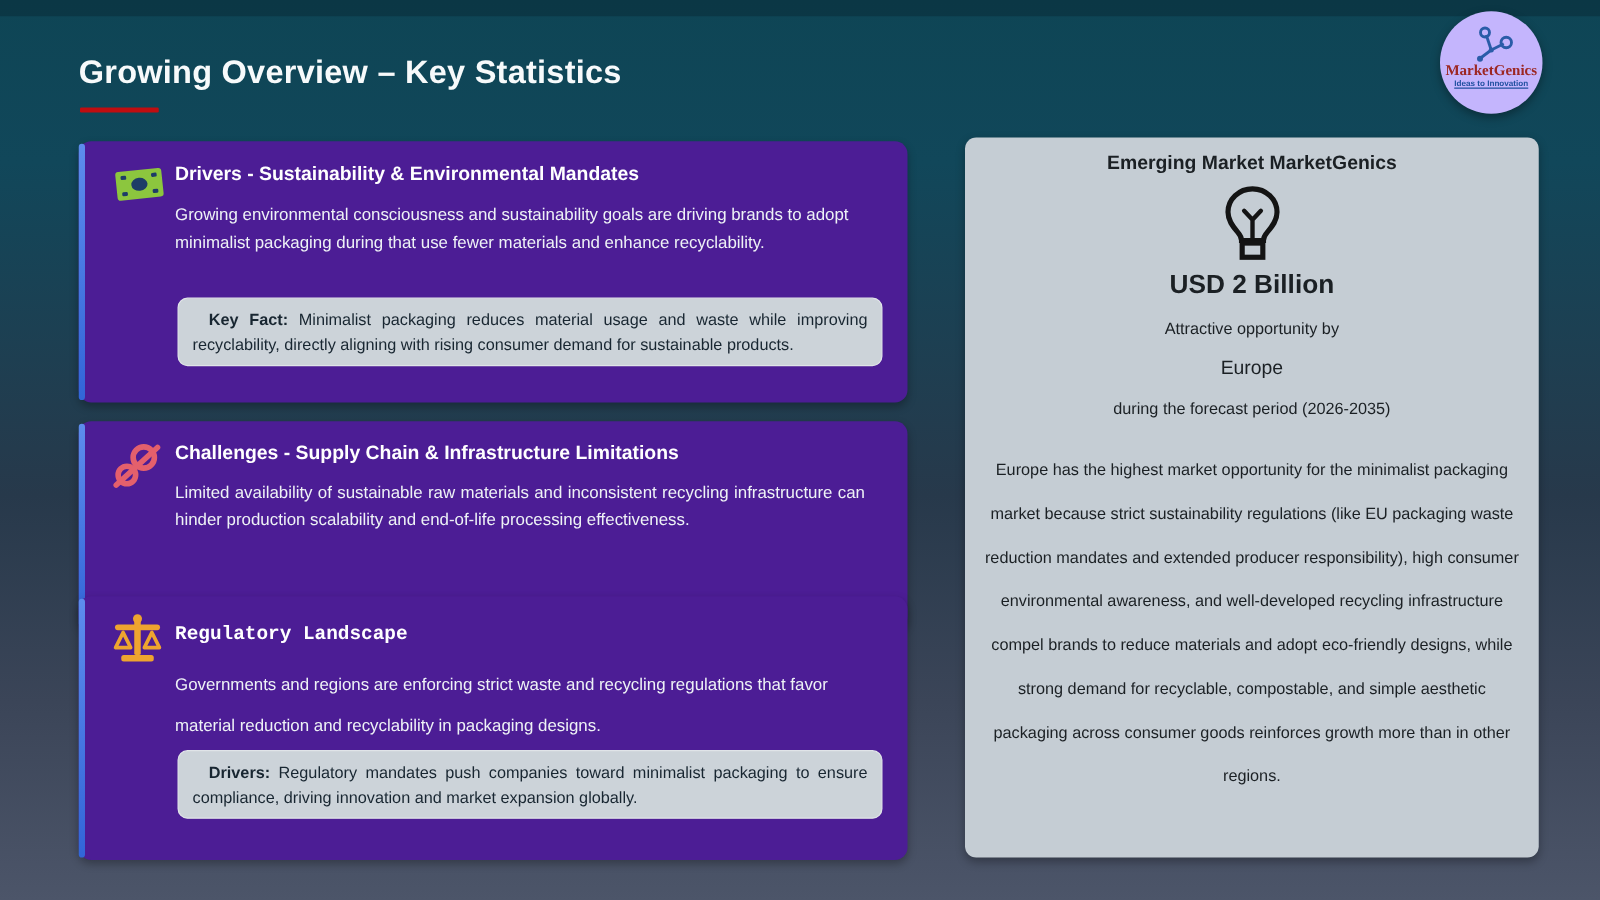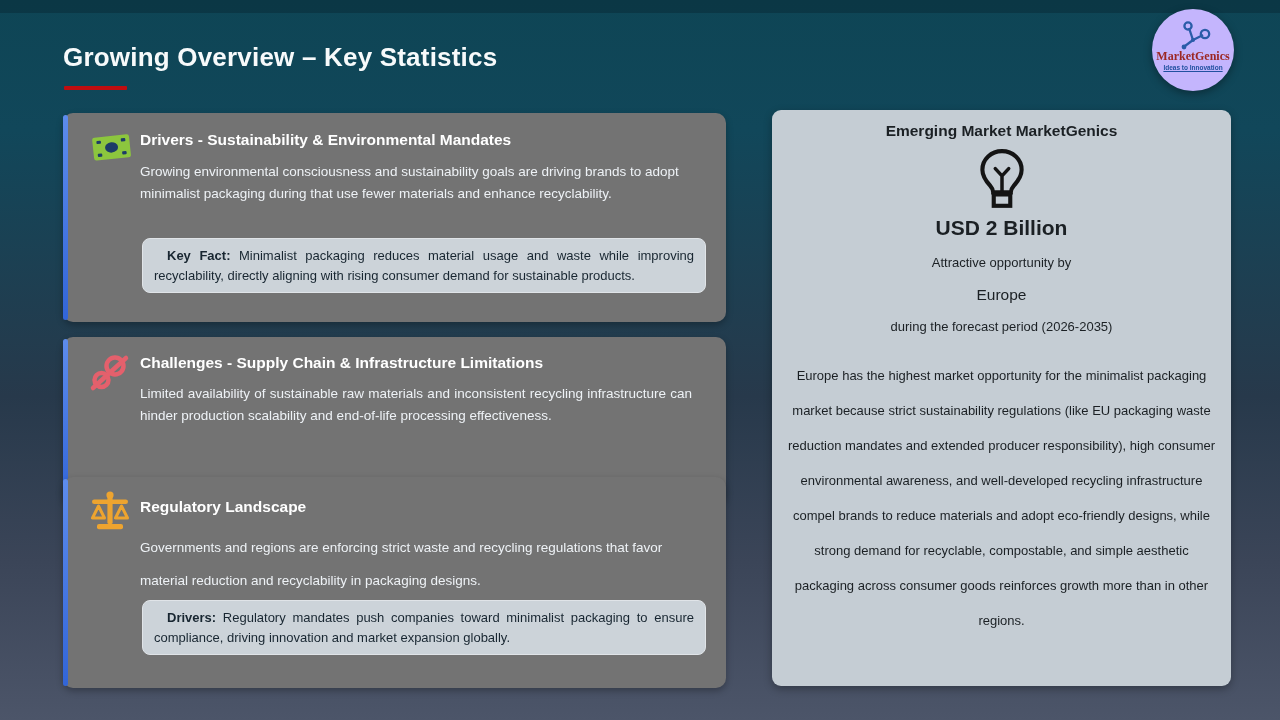--- a/index.html
+++ b/index.html
@@ -34,41 +34,41 @@
     font-family:"Liberation Serif", serif; font-weight:700;
     font-size:12px; color:#9c2723; line-height:1.1;
   }
   .logo-tagline {
     font-size:6.5px; font-weight:700; color:#2050a0;
     text-decoration:underline; margin-top:1px;
   }
   
   .card {
     position:absolute; left:63px; width:663px;
-    background:#737373; border-radius:10px;
+    background:#4c1d95; border-radius:10px;
     box-shadow:0 3px 7px rgba(0,0,0,0.28);
   }
   .card::before {
     content:""; position:absolute; left:0; top:2px; bottom:2px; width:5px;
     border-radius:4px; background:linear-gradient(180deg,#5d8ced,#3265d8);
   }
   .card-1 { top:113px; height:209px; }
   .card-2 { top:337px; height:166px; }
   .card-3 { top:477px; height:211px; }
   .card-icon { position:absolute; left:25px; }
   .card-1 .card-icon { top:14px; }
   .card-2 .card-icon { top:15px; }
   .card-3 .card-icon { top:13px; }
   .card-title {
     position:absolute; left:77px; right:30px;
     font-size:15.5px; font-weight:700; color:#ffffff;
   }
   .card-1 .card-title { top:18px; }
   .card-2 .card-title { top:17px; }
-  .card-3 .card-title { top:21px; }
+  .card-3 .card-title { top:21px;font-family:Liberation Mono, monospace; }
   .card-body {
     position:absolute; left:77px; right:34px;
     font-size:13.5px; color:#eef2f6; line-height:22px;
   }
   .card-1 .card-body { top:48px; }
   .card-2 .card-body { top:46px; text-align:justify; }
   .card-3 .card-body { top:54px; line-height:33px; }
   .callout {
     position:absolute; left:79px; right:20px;
     background:#ccd3d9; border:1px solid #e0e4e8; border-radius:8px;

